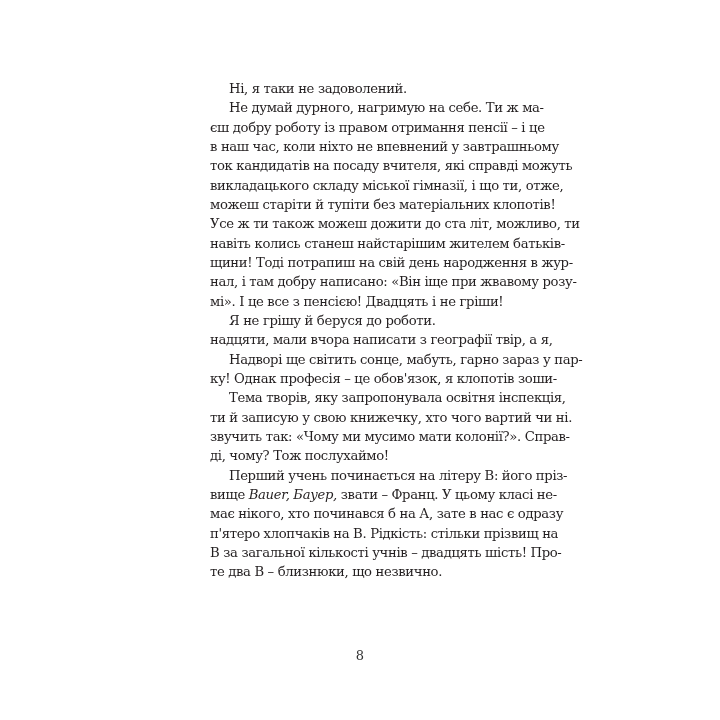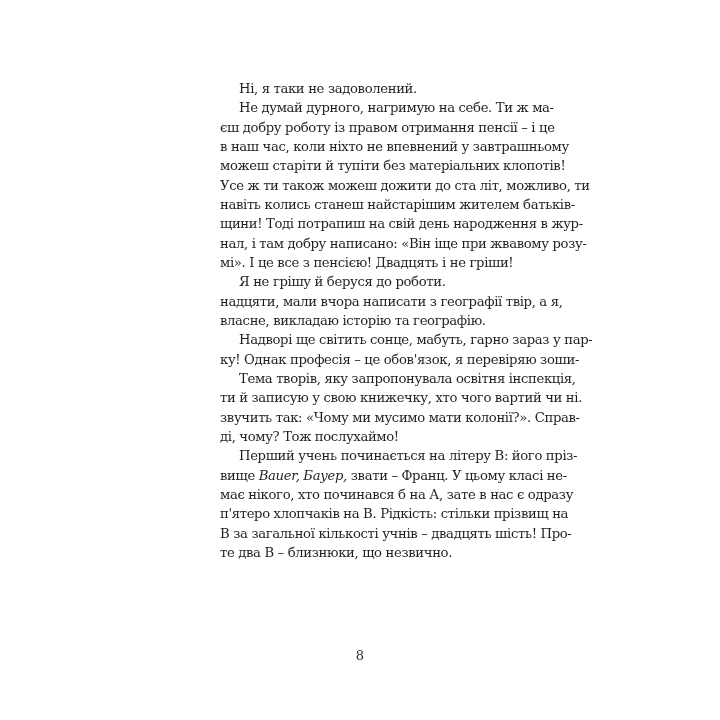--- a/index.html
+++ b/index.html
@@ -2,21 +2,21 @@
 <html><head>
 <meta charset="utf-8">
 <style>
   html, body { margin: 0; padding: 0; }
   body {
     width: 720px; height: 720px; background: #ffffff; position: relative; overflow: hidden;
     font-family: "DejaVu Serif", "Liberation Serif", serif;
     color: #231f20;
   }
   .page-body {
-    position: absolute; left: 210px; top: 79px; width: 320px; margin-left: 10px;
+    position: absolute; left: 210px; top: 79px; width: 320px;
   }
   .line {
     display: block;
     height: 19.33px; line-height: 19.33px;
     font-size: 13.2px;
     white-space: nowrap;
     text-align: justify;
     text-align-last: justify;
     letter-spacing: -0.35px;
   }
@@ -29,31 +29,32 @@
   em { font-style: italic; }
 </style>
 </head>
 <body>
 
 <div class="page-body">
   <span class="line indent last">Ні, я таки не задоволений.</span>
   <span class="line indent">Не думай дурного, нагримую на себе. Ти ж ма-</span>
   <span class="line">єш добру роботу із правом отримання пенсії – і це</span>
   <span class="line">в наш час, коли ніхто не впевнений у завтрашньому</span>
+  <span class="line">ток кандидатів на посаду вчителя, які справді можуть</span>
+  <span class="line">викладацького складу міської гімназії, і що ти, отже,</span>
   <span class="line">можеш старіти й тупіти без матеріальних клопотів!</span>
   <span class="line">Усе ж ти також можеш дожити до ста літ, можливо, ти</span>
   <span class="line">навіть колись станеш найстарішим жителем батьків-</span>
   <span class="line">щини! Тоді потрапиш на свій день народження в жур-</span>
   <span class="line">нал, і там добру написано: «Він іще при жвавому розу-</span>
   <span class="line last">мі». І це все з пенсією! Двадцять і не гріши!</span>
   <span class="line indent last">Я не грішу й беруся до роботи.</span>
   <span class="line">надцяти, мали вчора написати з географії твір, а я,</span>
-  <span class="line last">власне, викладаю історію та географію.</span>
   <span class="line indent">Надворі ще світить сонце, мабуть, гарно зараз у пар-</span>
-  <span class="line">ку! Однак професія – це обов'язок, я перевіряю зоши-</span>
+  <span class="line">ку! Однак професія – це обов'язок, я клопотів зоши-</span>
   <span class="line indent">Тема творів, яку запропонувала освітня інспекція,</span>
   <span class="line">ти й записую у свою книжечку, хто чого вартий чи ні.</span>
   <span class="line">звучить так: «Чому ми мусимо мати колонії?». Справ-</span>
   <span class="line last">ді, чому? Тож послухаймо!</span>
   <span class="line indent">Перший учень починається на літеру В: його пріз-</span>
   <span class="line">
     <span>вище </span><em>Bauer, Бауер,</em><span> звати – Франц. У цьому класі не-</span>
   </span>
   <span class="line">має нікого, хто починався б на А, зате в нас є одразу</span>
   <span class="line">п'ятеро хлопчаків на В. Рідкість: стільки прізвищ на</span>

